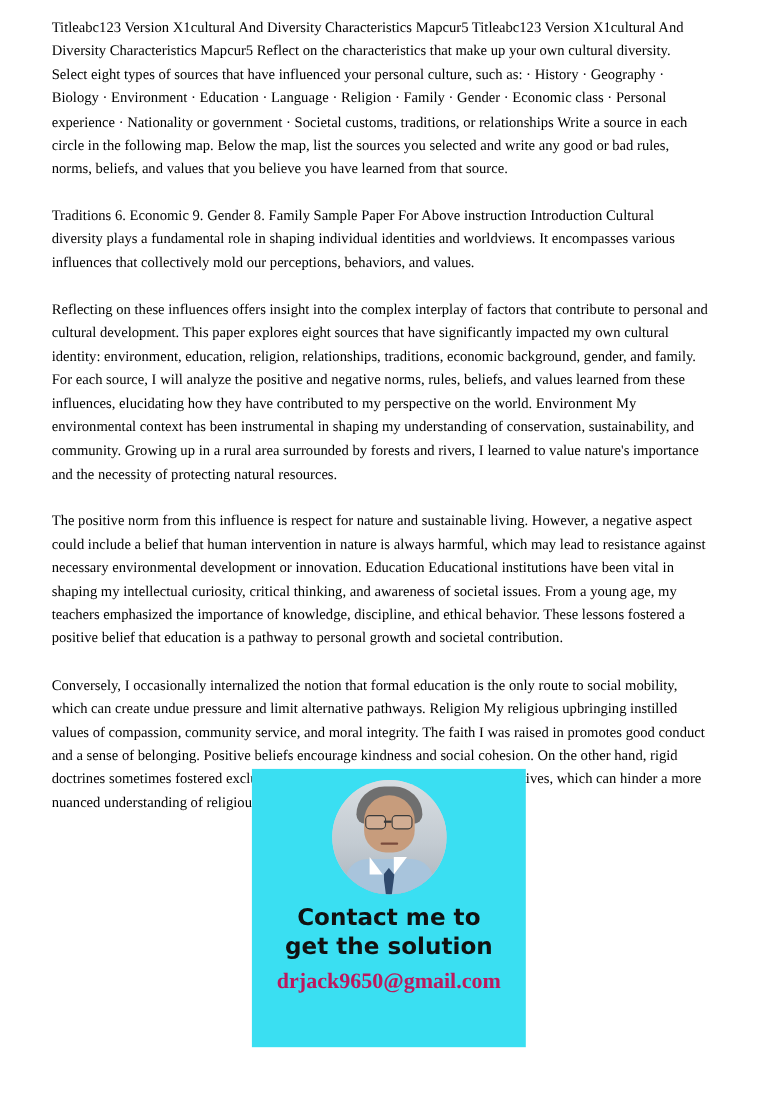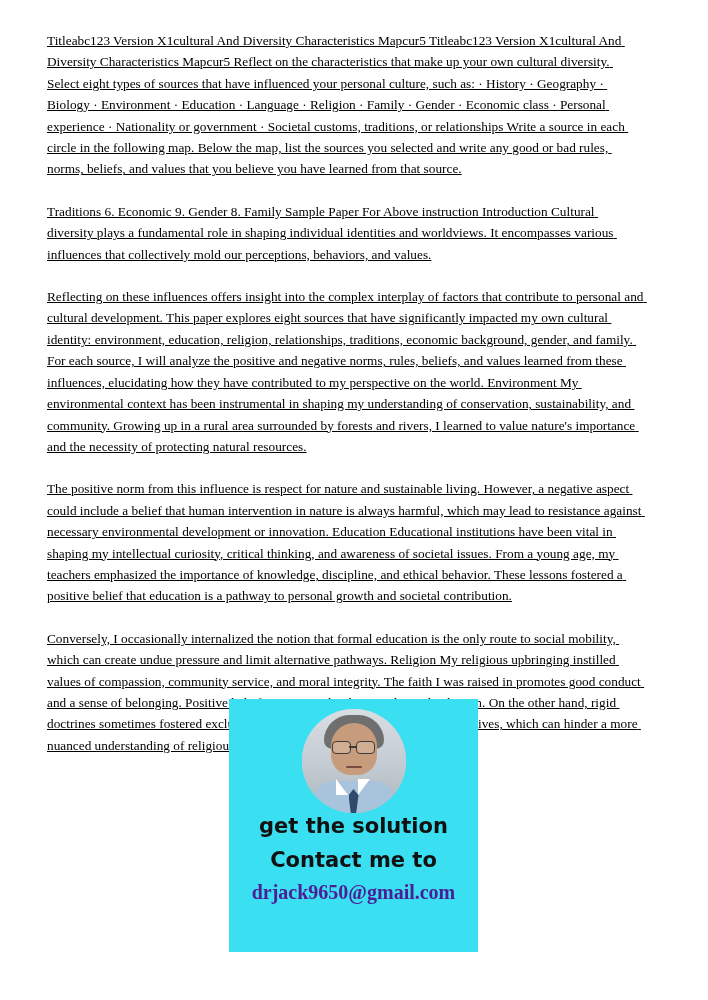--- a/index.html
+++ b/index.html
@@ -19,23 +19,22 @@
     position: absolute;
     left: 0;
     top: 0;
     width: 708px;
     height: 1000px;
     background: #ffffff;
   }
   .doc-body {
     position: absolute;
     left: 47px;
-    top: 30px;
+    top: 14px;
     width: 597px;
-    text-decoration: underline;
   }
   .para {
     font-size: 13.3px;
     line-height: 21.4px;
     text-align: left;
     margin: 0 0 21px 0;
     white-space: pre-wrap;
   }
   .para:last-child { margin-bottom: 0; }
 
@@ -156,21 +155,21 @@
     color: #111111;
     text-align: center;
     margin-top: 8px;
   }
   .contact-line.second { margin-top: 0; }
   .contact-email {
     font-family: "Liberation Serif", serif;
     font-weight: bold;
     font-size: 20px;
     line-height: 26px;
-    color: #4c1d95;
+    color: #be185d;
     text-align: center;
     margin-top: 6px;
   }
 </style>
 </head>
 <body>
 
 <div class="page">
 
   <div class="doc-body">
@@ -188,18 +187,18 @@
       <div class="collarL"></div>
       <div class="collarR"></div>
       <div class="tie"></div>
       <div class="hair"></div>
       <div class="face"></div>
       <div class="glassL"></div>
       <div class="glassR"></div>
       <div class="bridge"></div>
       <div class="mouth"></div>
     </div>
+    <div class="contact-line">Contact me to</div>
     <div class="contact-line second">get the solution</div>
-    <div class="contact-line">Contact me to</div>
     <div class="contact-email">drjack9650@gmail.com</div>
   </div>
 
 </div>
 
 </body></html>

